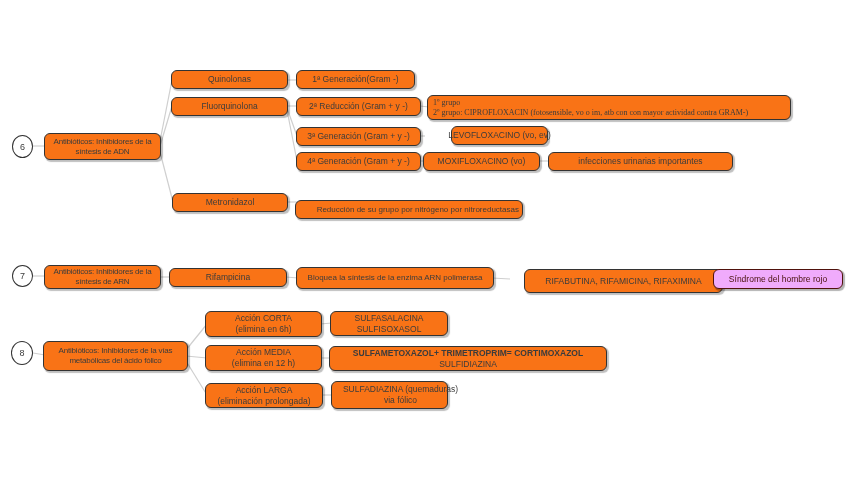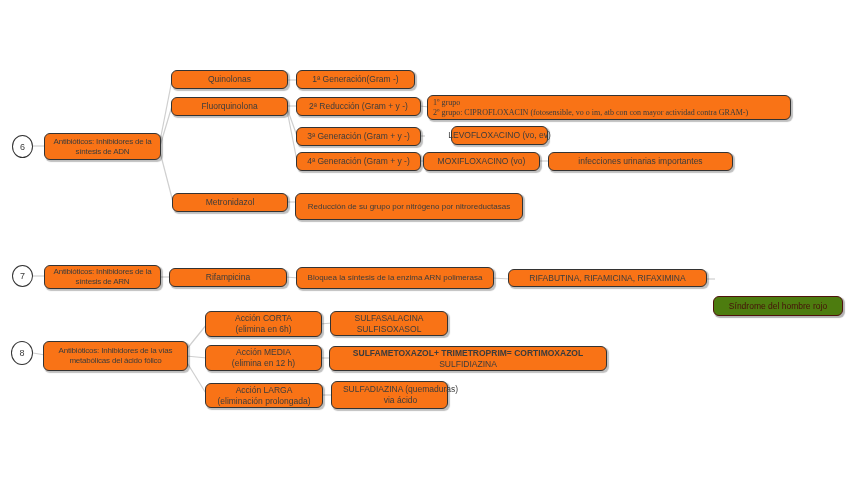--- a/index.html
+++ b/index.html
@@ -20,21 +20,21 @@
   .box span{display:block;}
   .circle{
     position:absolute;box-sizing:border-box;border:1.5px solid #333333;border-radius:50%;
     background:#ffffff;display:flex;align-items:center;justify-content:center;
     font-size:9px;
   }
   .root{font-size:8px;letter-spacing:-0.2px;}
   .fs8{font-size:8px;}
   .left-align{align-items:flex-start;text-align:left;padding-left:5px;}
   .bold{font-weight:bold;}
-  .alert{background:#4d7c0f;border-color:#4f120c;color:#47100a;box-shadow:1.5px 1.5px 1px rgba(0,0,0,0.3);margin-top:27px;}
+  .alert{background:#f0abfc;border-color:#4f120c;color:#47100a;box-shadow:1.5px 1.5px 1px rgba(0,0,0,0.3);}
 </style>
 </head>
 <body>
 
 <div class="canvas">
 
   <svg class="connectors" viewBox="0 0 848 477" xmlns="http://www.w3.org/2000/svg">
 
     <line x1="33" y1="146" x2="45" y2="146"></line>
     <line x1="160" y1="141" x2="172" y2="80"></line>
@@ -104,38 +104,38 @@
   <div class="box" style="left:423px;top:152px;width:117px;height:19px;">
     <span>MOXIFLOXACINO (vo)</span>
   </div>
   <div class="box" style="left:548px;top:152px;width:185px;height:19px;">
     <span>infecciones urinarias importantes</span>
   </div>
 
   <div class="box" style="left:172px;top:193px;width:116px;height:19px;">
     <span>Metronidazol</span>
   </div>
-  <div class="box fs8" style="left:295px;top:193px;width:228px;height:27px;">
+  <div class="box fs8" style="left:295px;top:200px;width:228px;height:19px;align-items:flex-end;">
     <span>Reducción de su grupo por nitrógeno por nitroreductasas</span>
   </div>
 
   <div class="circle" style="left:12px;top:265px;width:21px;height:22px;">
     <span>7</span>
   </div>
   <div class="box root" style="left:44px;top:265px;width:117px;height:24px;">
     <span>Antibióticos: Inhibidores de la</span>
     <span>síntesis de ARN</span>
   </div>
   <div class="box" style="left:169px;top:268px;width:118px;height:19px;">
     <span>Rifampicina</span>
   </div>
   <div class="box fs8" style="left:296px;top:267px;width:198px;height:22px;">
     <span>Bloquea la síntesis de la enzima ARN polimerasa</span>
   </div>
-  <div class="box" style="left:508px;top:269px;width:199px;height:18px;">
+  <div class="box" style="left:524px;top:269px;width:199px;height:24px;">
     <span>RIFABUTINA, RIFAMICINA, RIFAXIMINA</span>
   </div>
   <div class="box alert" style="left:713px;top:269px;width:130px;height:20px;">
     <span>Síndrome del hombre rojo</span>
   </div>
 
   <div class="circle" style="left:11px;top:341px;width:22px;height:24px;">
     <span>8</span>
   </div>
   <div class="box root" style="left:43px;top:341px;width:145px;height:30px;">
@@ -160,16 +160,16 @@
     <span class="bold">SULFAMETOXAZOL+ TRIMETROPRIM= CORTIMOXAZOL</span>
     <span>SULFIDIAZINA</span>
   </div>
 
   <div class="box" style="left:205px;top:383px;width:118px;height:25px;">
     <span>Acción LARGA</span>
     <span>(eliminación prolongada)</span>
   </div>
   <div class="box" style="left:331px;top:381px;width:117px;height:28px;padding-left:25px;">
     <span>SULFADIAZINA (quemaduras)</span>
-    <span>via ácido</span>
+    <span>via fólico</span>
   </div>
 
 </div>
 
 </body></html>

